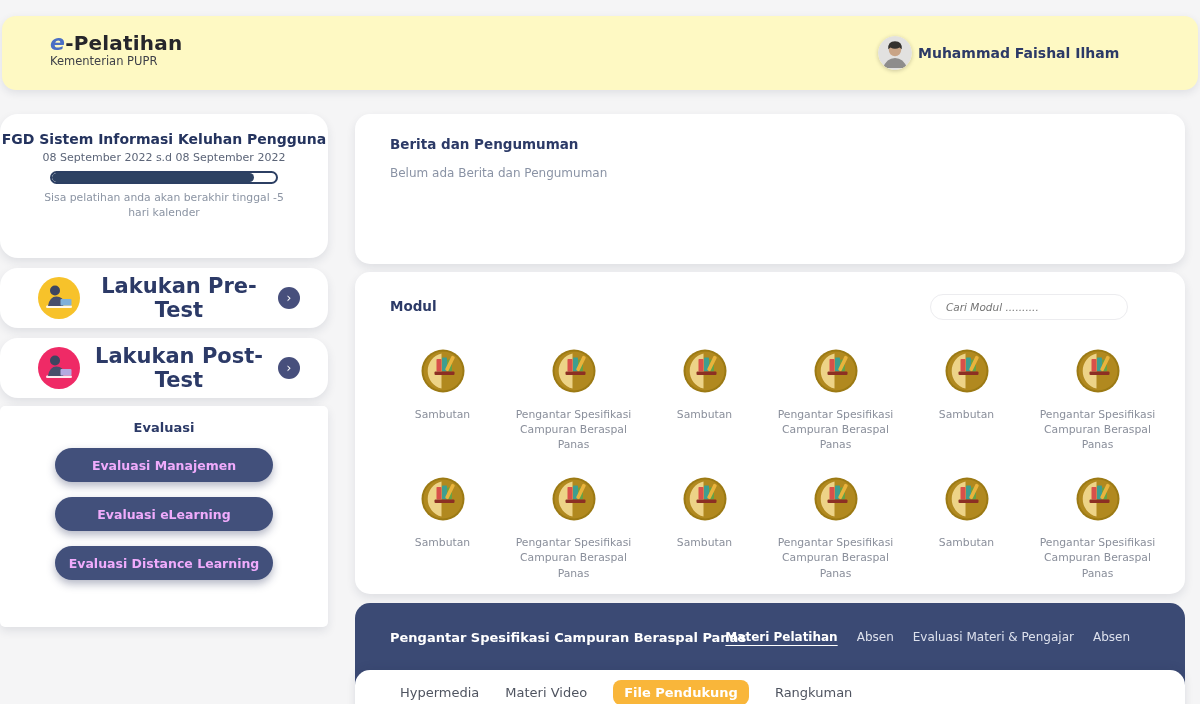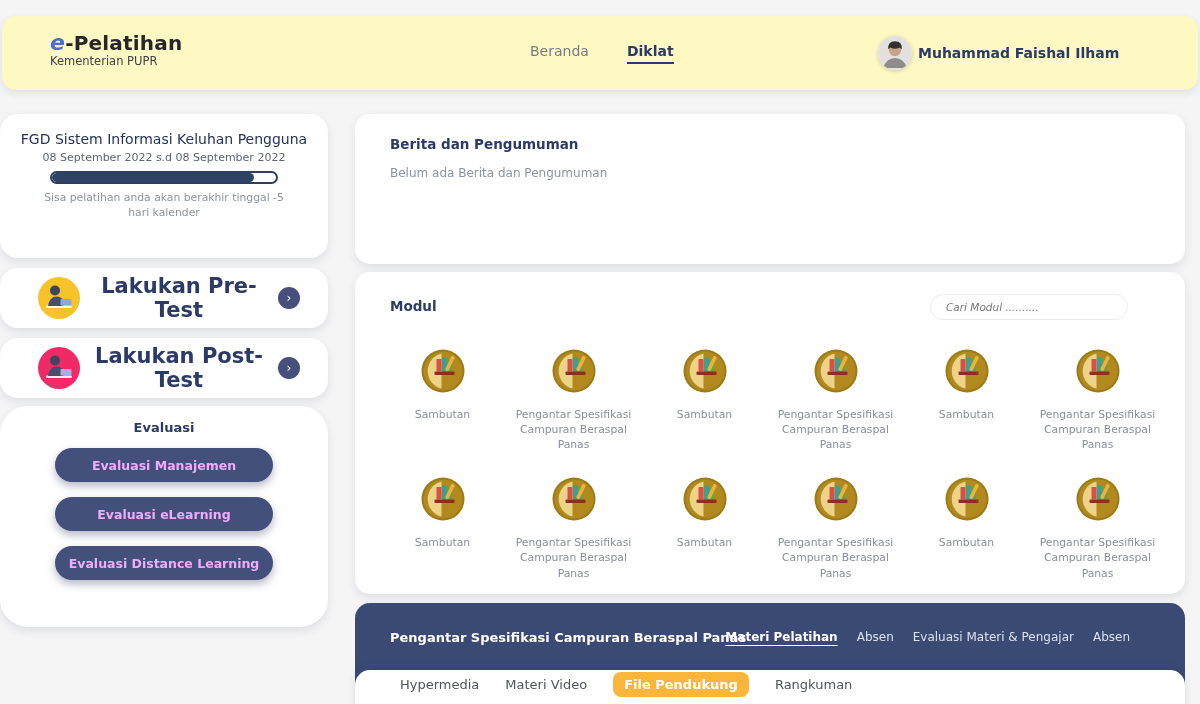--- a/index.html
+++ b/index.html
@@ -19,35 +19,35 @@
   .logo-sub { font-size:11.5px; color:#3f4149; }
   .top-nav { position:absolute; left:528px; top:0; height:100%; display:flex; align-items:center; gap:38px; }
   .nav-item { font-size:14px; color:#757b86; cursor:pointer; padding-bottom:3px; border-bottom:2px solid transparent; }
   .nav-item.active { color:#2c3a67; font-weight:bold; border-bottom-color:#2c3a67; }
   .user-chip { position:absolute; left:876px; top:0; height:100%; display:flex; align-items:center; gap:6px; cursor:pointer; }
   .avatar { width:34px; height:34px; border-radius:50%; overflow:hidden; box-shadow:0 1px 4px rgba(0,0,0,.2); }
   .user-name { font-size:14px; font-weight:bold; color:#2c3a67; }
 
   
   .fgd-card { left:0; top:114px; width:328px; height:144px; border-radius:18px; text-align:center; }
-  .fgd-title { margin-top:17px; font-size:14px; font-weight:normal; color:#24335e; white-space:nowrap; }
+  .fgd-title { margin-top:17px; font-size:14px; font-weight:bold; color:#24335e; white-space:nowrap; }
   .fgd-dates { margin-top:4px; font-size:11px; color:#5c6578; }
   .fgd-progress-label { margin-top:18px; font-size:12.5px; font-weight:bold; color:#24335e; }
   .pbar { margin:7px 50px 0; height:13px; border:2px solid #2c3f63; border-radius:8px; background:#fff; overflow:hidden; }
   .pbar-fill { height:100%; background:#2e4263; border-radius:6px; }
   .fgd-note { margin:7px auto 0; width:250px; font-size:10.8px; color:#8b94a3; line-height:1.35; }
 
   .test-card { left:0; width:328px; height:60px; border-radius:18px; display:flex; align-items:center; cursor:pointer; }
   .test-card.pre { top:268px; } .test-card.post { top:338px; }
   .test-icon { width:42px; height:42px; margin-left:38px; flex:none; }
   .test-label { flex:1; text-align:center; font-weight:bold; font-size:21px; color:#2c3a67; }
   .chev { width:22px; height:22px; border-radius:50%; background:#474f7c; color:#fff; margin-right:28px;
     display:flex; align-items:center; justify-content:center; font-size:12px; flex:none; }
 
-  .eval-card { left:0; top:406px; width:328px; height:221px; border-radius:28px; text-align:center; }
+  .eval-card { left:0; top:406px; width:328px; height:221px; border-radius:5px; text-align:center; }
   .eval-title { margin-top:14px; font-size:13px; font-weight:bold; color:#2c3a67; }
   .eval-btn { display:block; width:218px; height:34px; margin:15px auto 0; background:#42507b; color:#f0abfc;
     border:none; border-radius:17px; font-weight:bold; font-size:12.5px; cursor:pointer;
     font-family:inherit; box-shadow:0 4px 8px rgba(40,50,90,.35); }
   .eval-list > .eval-btn:first-of-type { margin-top:13px; }
 
   
   .news-card { left:355px; top:114px; width:830px; height:150px; border-radius:15px; }
   .news-title { padding:22px 0 0 35px; font-size:13.5px; font-weight:bold; color:#2c3a67; }
   .news-empty { margin:14px 0 0 35px; font-size:12px; color:#8a93a5; }
@@ -65,38 +65,32 @@
 
   .course-bar { position:absolute; left:355px; top:603px; width:830px; height:101px;
     background:#3b4a74; border-radius:15px 15px 0 0; }
   .cb-title { position:absolute; left:35px; top:27px; color:#fff; font-weight:bold; font-size:13px; }
   .cb-tabs { position:absolute; right:55px; top:27px; display:flex; gap:19px; align-items:center; }
   .cb-tab { color:#dde1ed; font-size:12px; cursor:pointer; white-space:nowrap; }
   .cb-tab.active { color:#fff; font-weight:bold; text-decoration:underline; text-underline-offset:4px; }
 
   .materi-card { left:355px; top:670px; width:830px; height:60px; border-radius:15px 15px 0 0;
     box-shadow:0 -2px 8px rgba(30,40,70,.12); }
-  .mt-tabs { display:flex; gap:26px; align-items:center; padding:2px 0 0 45px; }
+  .mt-tabs { display:flex; gap:26px; align-items:center; padding:10px 0 0 45px; }
   .mt-tab { font-size:13px; color:#4f5460; cursor:pointer; padding:5px 0; white-space:nowrap; }
   .mt-tab.active { background:#f9b63a; color:#fff; font-weight:bold; padding:5px 11px; border-radius:8px; }
 </style>
 </head>
 <body>
 
 <header class="header">
   <div class="logo">
     <div class="logo-line1"><span class="logo-e">e</span><span>-Pelatihan</span></div>
     <div class="logo-sub">Kementerian PUPR</div>
   </div>
-  <nav class="top-nav">
-
-      <div class="nav-item">Beranda</div>
-
-      <div class="nav-item active">Diklat</div>
-    </nav>
   <div class="user-chip">
     <span class="avatar">
       <svg viewBox="0 0 34 34" width="34" height="34">
         <defs>
             <clipPath id="avclip">
               <circle cx="17" cy="17" r="17"></circle>
             </clipPath>
           </defs>
         <g clip-path="url(#avclip)">
           <rect width="34" height="34" fill="#e2e1e0"></rect>

